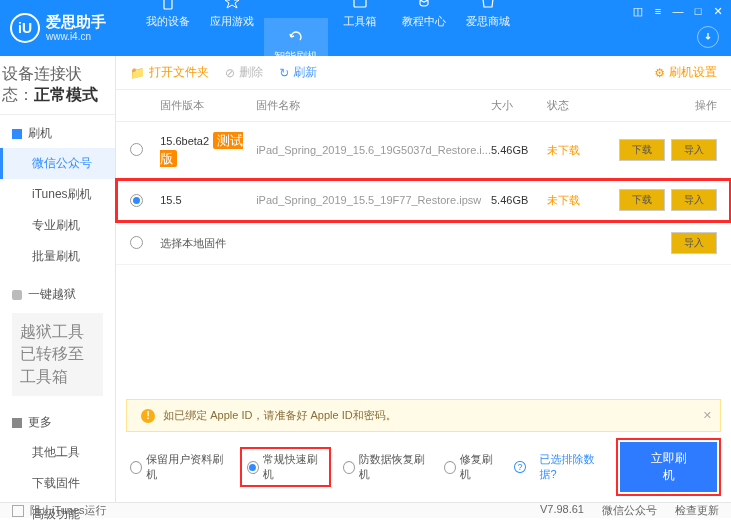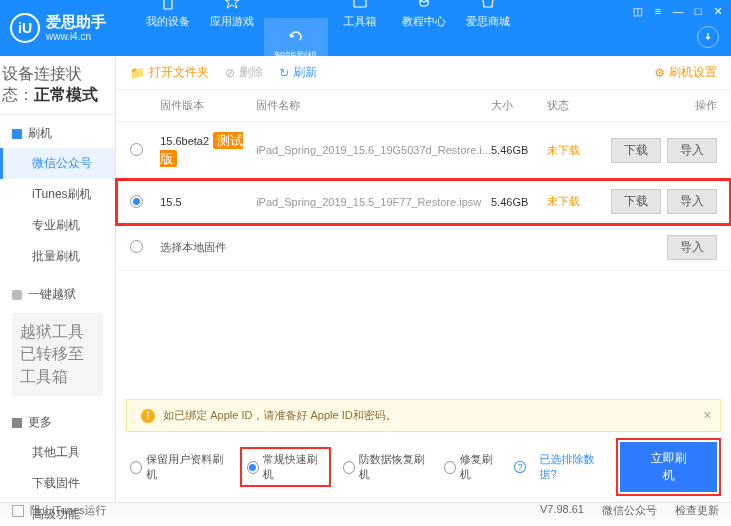--- a/index.html
+++ b/index.html
@@ -53,21 +53,21 @@
 .col-size { width: 56px; text-align: left; }
 .col-status { width: 50px; }
 .col-ops { width: 120px; display: flex; gap: 6px; justify-content: flex-end; }
 
 .row { display: flex; align-items: center; padding: 10px 14px; border-bottom: 1px solid #f3f3f3; font-size: 11px; }
 .row.highlight { outline: 3px solid #ff2a2a; outline-offset: -2px; }
 .radio { width: 13px; height: 13px; border: 1px solid #999; border-radius: 50%; display: inline-flex; align-items: center; justify-content: center; cursor: pointer; }
 .radio.checked::after { content: ""; width: 7px; height: 7px; background: #2f8cff; border-radius: 50%; }
 .badge-beta { background: #ff8a00; color: #fff; font-size: 13px; padding: 1px 4px; border-radius: 2px; margin-left: 4px; }
 .status-wait { color: #f90; }
-.smbtn { border: 1px solid #ccc; background: #e5e5e5; padding: 3px 12px; font-size: 12px; color: #555; cursor: pointer; }
+.smbtn { border: 1px solid #ccc; background: #eab308; padding: 3px 12px; font-size: 10px; color: #555; cursor: pointer; }
 .row-local { color: #555; }
 
 .warning { display: flex; align-items: center; gap: 8px; padding: 8px 14px; background: #fffbe6; border: 1px solid #ffe58f; margin: 6px 10px 0; font-size: 11px; color: #8a6d3b; position: relative; }
 .warn-icon { width: 14px; height: 14px; background: #faad14; border-radius: 50%; color: #fff; display: flex; align-items: center; justify-content: center; font-size: 10px; font-weight: bold; }
 .warn-close { position: absolute; right: 8px; color: #aaa; cursor: pointer; }
 
 .options { display: flex; align-items: center; padding: 10px 14px; gap: 14px; font-size: 11px; color: #555; }
 .opt { display: flex; align-items: center; gap: 4px; cursor: pointer; }
 .opt.highlight { outline: 2px solid #ff2a2a; padding: 3px 5px; }
 .link { color: #2f8cff; cursor: pointer; }

